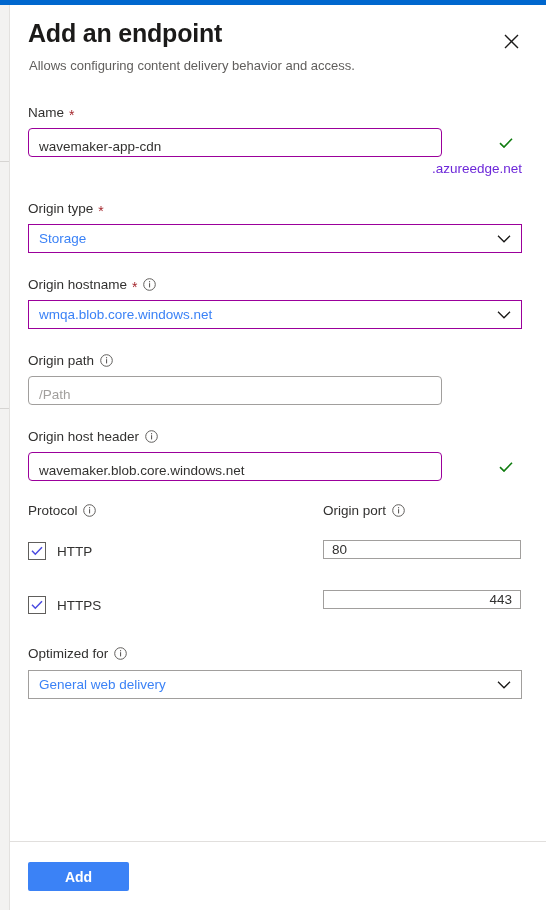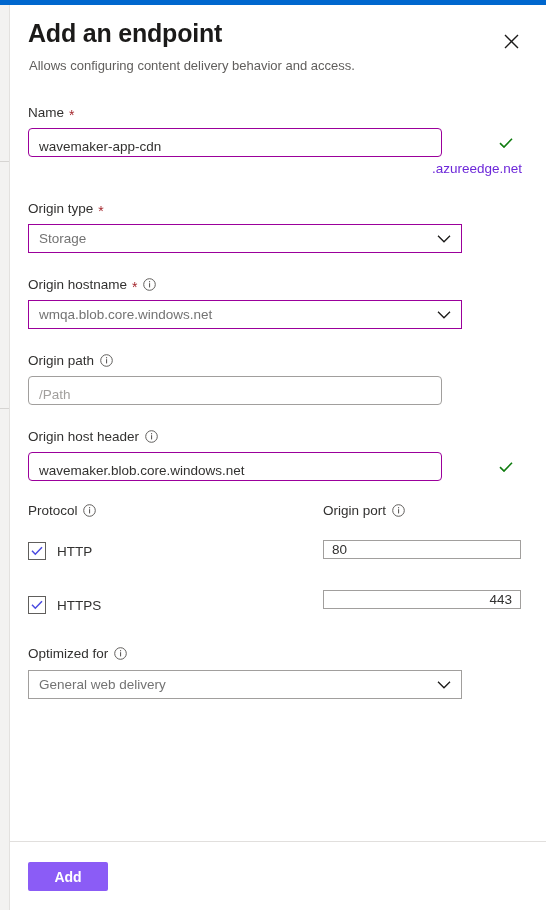--- a/index.html
+++ b/index.html
@@ -87,26 +87,26 @@
     position: absolute; right: 9px; top: 50%;
     transform: translateY(-50%);
     pointer-events: none; line-height: 0;
   }
   .chev {
     position: absolute; right: 10px; top: 50%;
     transform: translateY(-50%);
     pointer-events: none; line-height: 0;
   }
   .select-box {
-    width: 434px; height: 29px;
+    width: 494px; height: 29px;
     border: 1px solid #a19f9d;
     background: #fff;
     display: flex; align-items: center;
     padding: 0 30px 0 10px;
-    font-size: 13.5px; color: #737373;
+    font-size: 13.5px; color: #3b82f6;
     cursor: pointer; position: relative;
   }
   .select-box.valid { border: 1px solid #9b009b; }
 
   .suffix {
     position: absolute; right: 24px;
     font-size: 13.5px; color: #6d28d9;
   }
 
   .chk-row { display: flex; align-items: center; gap: 11px; }
@@ -126,22 +126,22 @@
     font-size: 13.5px; color: #323130;
     padding: 0 8px; outline: none; border-radius: 0;
   }
 
   .footer-divider {
     position: absolute; left: 10px; top: 841px;
     width: 536px; height: 1px; background: #e1dfdd;
   }
   .add-btn {
     position: absolute; left: 28px; top: 862px;
-    width: 80px; height: 29px;
-    background: #8b5cf6; color: #ffffff;
+    width: 101px; height: 29px;
+    background: #3b82f6; color: #ffffff;
     border: none; border-radius: 2px;
     font-family: "Liberation Sans", sans-serif;
     font-size: 14px; font-weight: 600;
     cursor: pointer;
   }
 </style>
 </head>
 <body>
 
 <div id="root">

